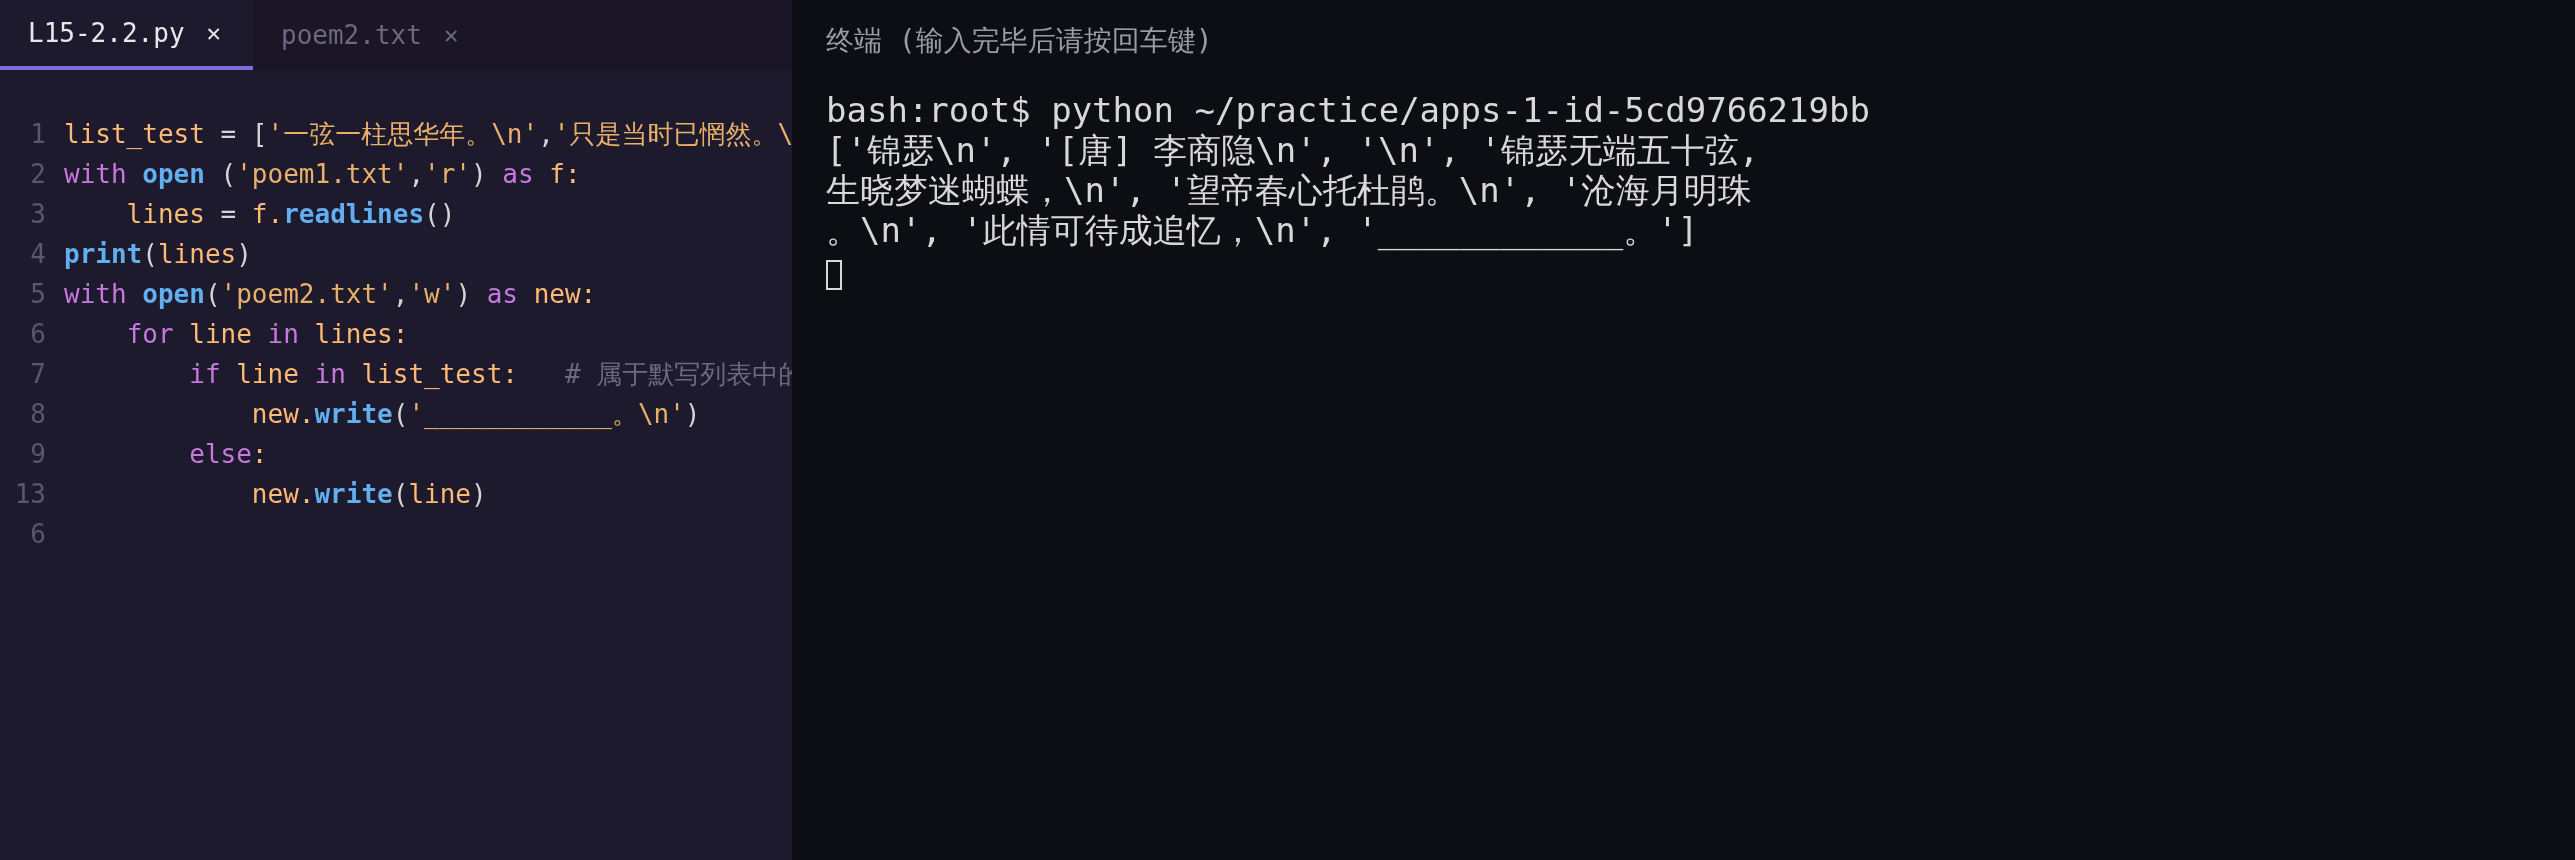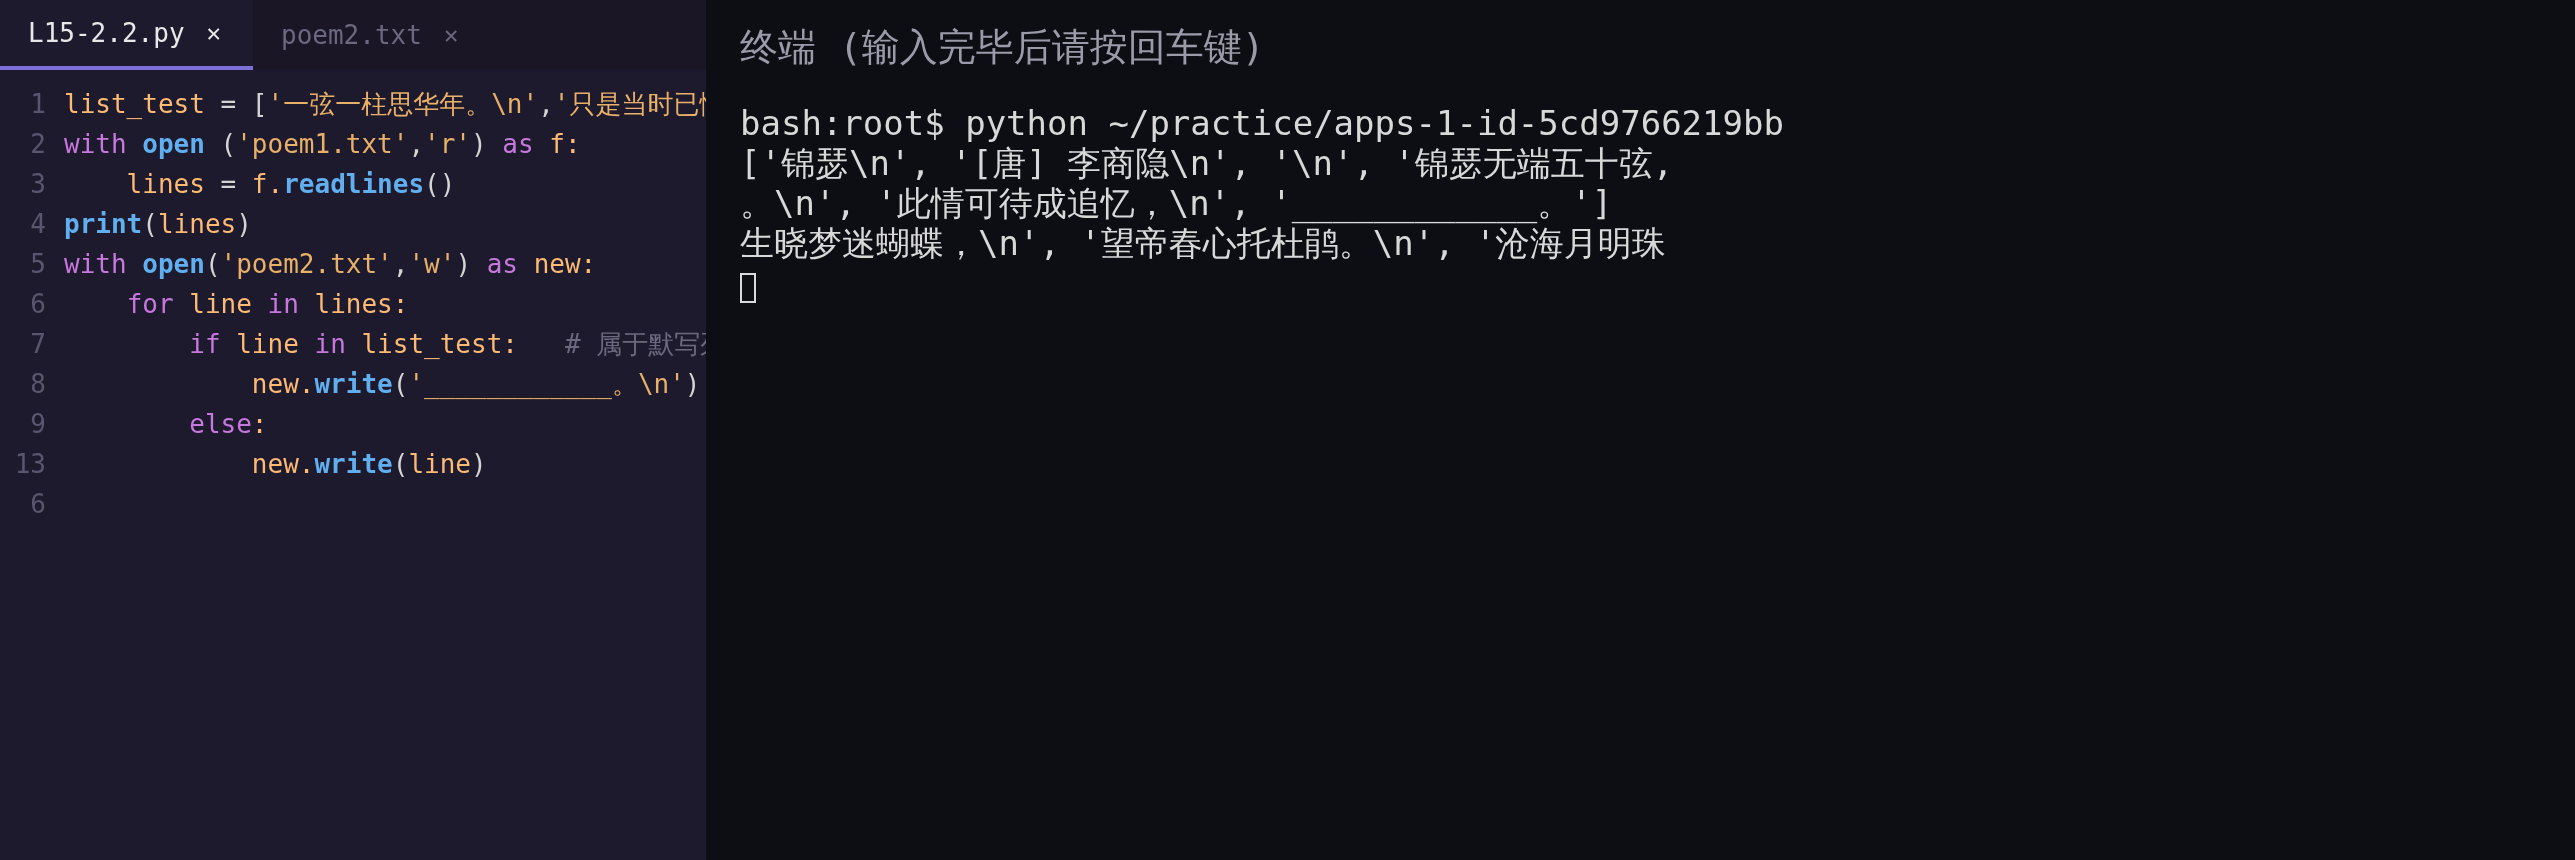--- a/index.html
+++ b/index.html
@@ -10,24 +10,25 @@
     body {
       font-family: 'Menlo', 'Monaco', 'Consolas', monospace;
       background: #1a1625;
       color: #d4d4d4;
       display: flex;
       width: 2575px;
       height: 860px;
       overflow: hidden;
     }
     .editor-pane {
-      width: 706px;
+      width: 792px;
       background: #1e1a2e;
       display: flex;
       flex-direction: column;
+      gap: 30px;
     }
     .tab-bar {
       display: flex;
       background: #1a1625;
       height: 70px;
       align-items: center;
     }
     .tab {
       display: flex;
       align-items: center;
@@ -85,21 +86,21 @@
     
     .terminal-pane {
       flex: 1;
       background: #0d0d14;
       padding: 22px 34px;
       display: flex;
       flex-direction: column;
     }
     .terminal-header {
       color: #9a9aa8;
-      font-size: 38px;
+      font-size: 28px;
       margin-bottom: 30px;
     }
     .terminal-output {
       color: #d8d8d8;
       font-size: 34px;
       line-height: 40px;
       white-space: pre-wrap;
       word-break: break-all;
     }
     .cursor-box {
@@ -138,14 +139,14 @@
         <div>9</div>
         <div>13</div>
         <div>6</div>
       </div>
     <div class="code-content" id="code-content"><div class="code-line"><span class="tk-var">list_test </span><span class="tk-op">= </span><span class="tk-punc">[</span><span class="tk-str">'一弦一柱思华年。\n'</span><span class="tk-punc">,</span><span class="tk-str">'只是当时已惘然。\n</span></div><div class="code-line"><span class="tk-kw">with </span><span class="tk-func">open </span><span class="tk-paren">(</span><span class="tk-str">'poem1.txt'</span><span class="tk-punc">,</span><span class="tk-str">'r'</span><span class="tk-paren">) </span><span class="tk-kw">as </span><span class="tk-var">f:</span></div><div class="code-line"><span class="tk-var">    lines </span><span class="tk-op">= </span><span class="tk-var">f.</span><span class="tk-func">readlines</span><span class="tk-paren">()</span></div><div class="code-line"><span class="tk-func">print</span><span class="tk-paren">(</span><span class="tk-var">lines</span><span class="tk-paren">)</span></div><div class="code-line"><span class="tk-kw">with </span><span class="tk-func">open</span><span class="tk-paren">(</span><span class="tk-str">'poem2.txt'</span><span class="tk-punc">,</span><span class="tk-str">'w'</span><span class="tk-paren">) </span><span class="tk-kw">as </span><span class="tk-var">new:</span></div><div class="code-line"><span class="tk-var">    </span><span class="tk-kw">for </span><span class="tk-var">line </span><span class="tk-kw">in </span><span class="tk-var">lines:</span></div><div class="code-line"><span class="tk-var">        </span><span class="tk-kw">if </span><span class="tk-var">line </span><span class="tk-kw">in </span><span class="tk-var">list_test:   </span><span class="tk-comment"># 属于默写列表中的句</span></div><div class="code-line"><span class="tk-var">            new.</span><span class="tk-func">write</span><span class="tk-paren">(</span><span class="tk-str">'____________。\n'</span><span class="tk-paren">)</span></div><div class="code-line"><span class="tk-var">        </span><span class="tk-kw">else</span><span class="tk-var">:</span></div><div class="code-line"><span class="tk-var">            new.</span><span class="tk-func">write</span><span class="tk-paren">(</span><span class="tk-var">line</span><span class="tk-paren">)</span></div><div class="code-line">&nbsp;</div></div>
   </div>
 </div>
 
 <div class="terminal-pane">
   <div class="terminal-header">终端 (输入完毕后请按回车键)</div>
-  <div class="terminal-output" id="terminal-output"><div>bash:root$ python ~/practice/apps-1-id-5cd9766219bb</div><div>['锦瑟\n', '[唐] 李商隐\n', '\n', '锦瑟无端五十弦,</div><div>。\n', '此情可待成追忆，\n', '____________。']</div><div>生晓梦迷蝴蝶，\n', '望帝春心托杜鹃。\n', '沧海月明珠</div><div><span class="cursor-box"></span></div></div>
+  <div class="terminal-output" id="terminal-output"><div>bash:root$ python ~/practice/apps-1-id-5cd9766219bb</div><div>['锦瑟\n', '[唐] 李商隐\n', '\n', '锦瑟无端五十弦,</div><div>生晓梦迷蝴蝶，\n', '望帝春心托杜鹃。\n', '沧海月明珠</div><div>。\n', '此情可待成追忆，\n', '____________。']</div><div><span class="cursor-box"></span></div></div>
 </div>
 
 </body></html>

